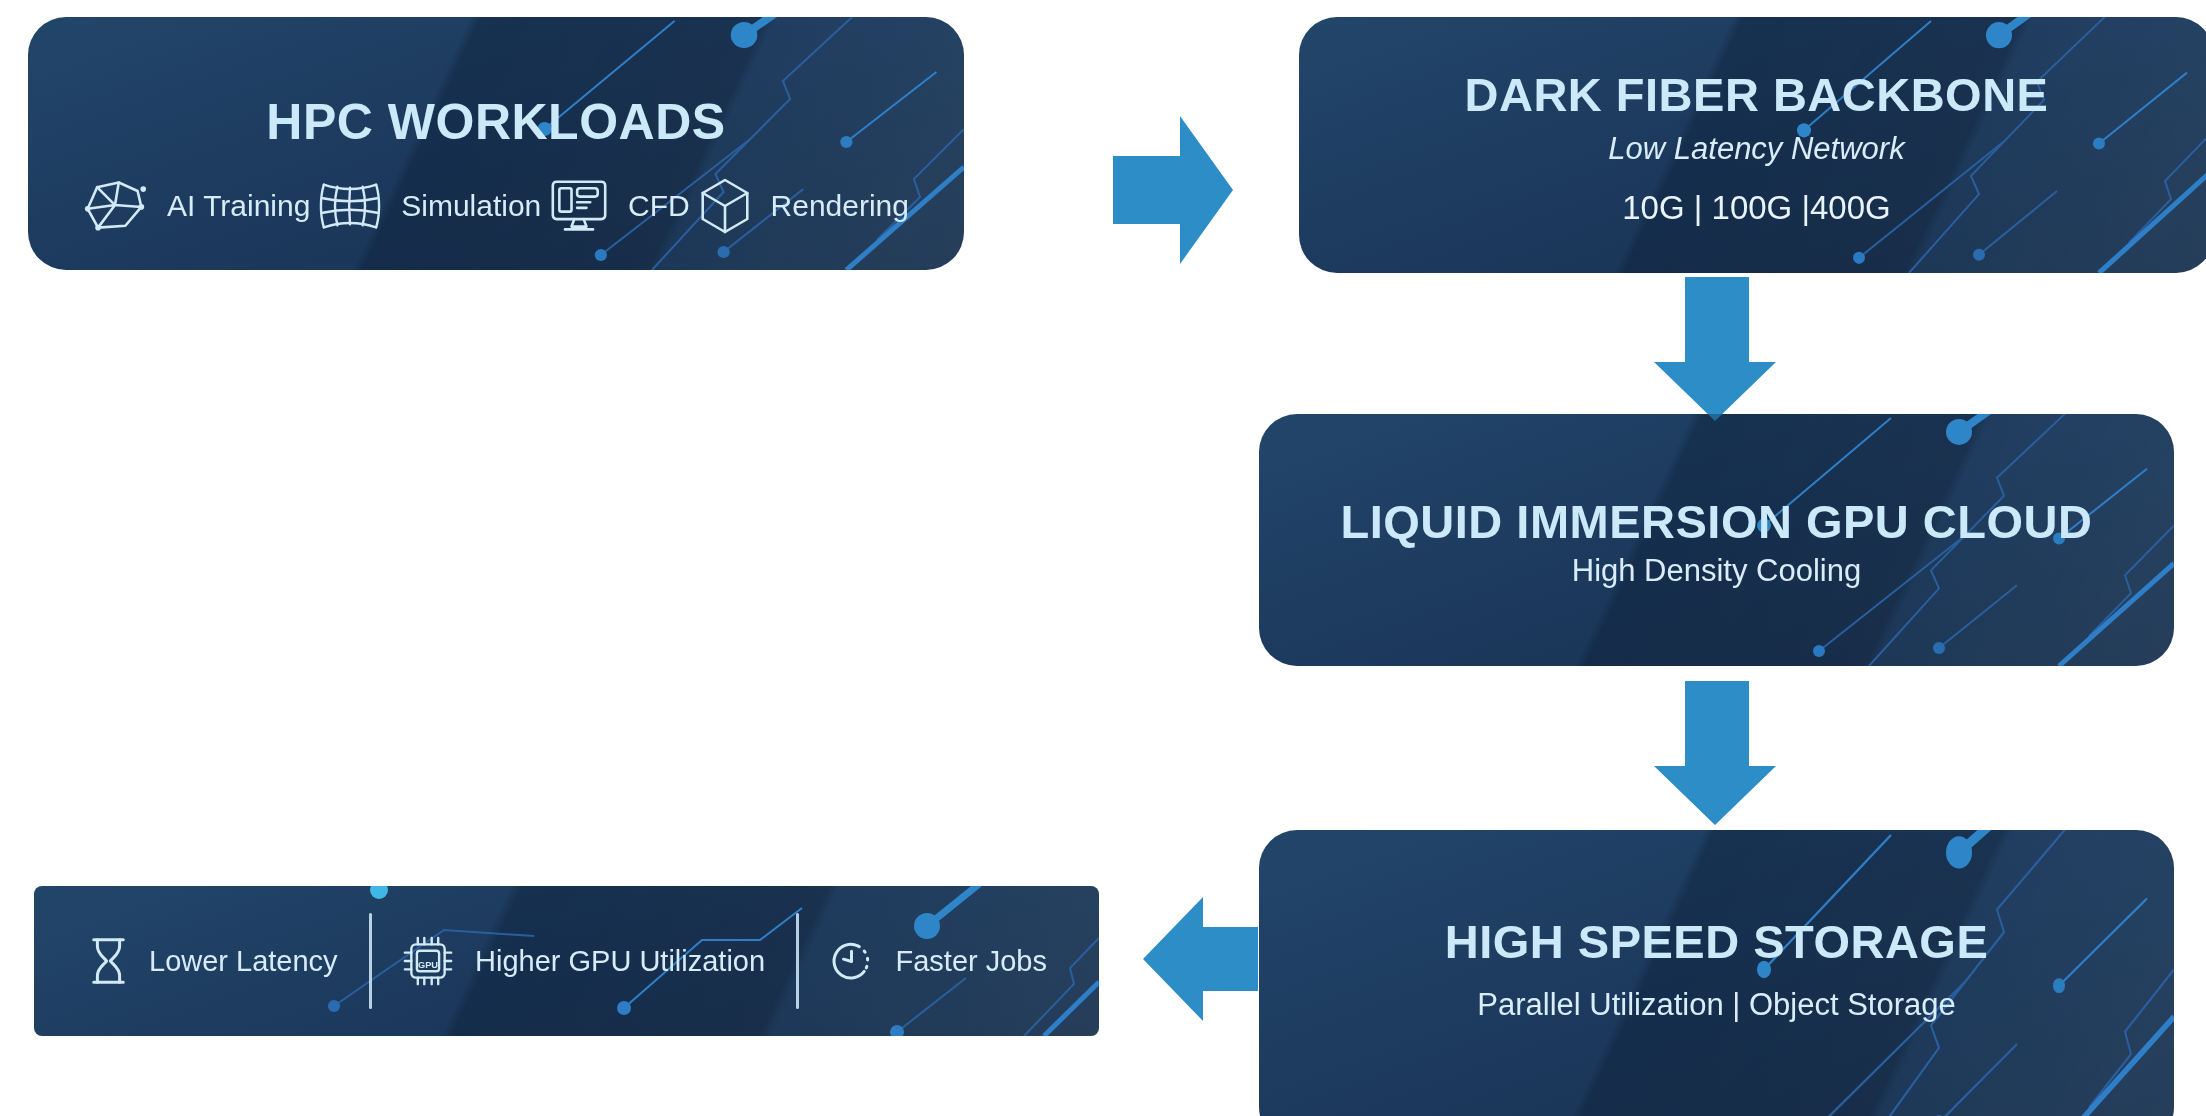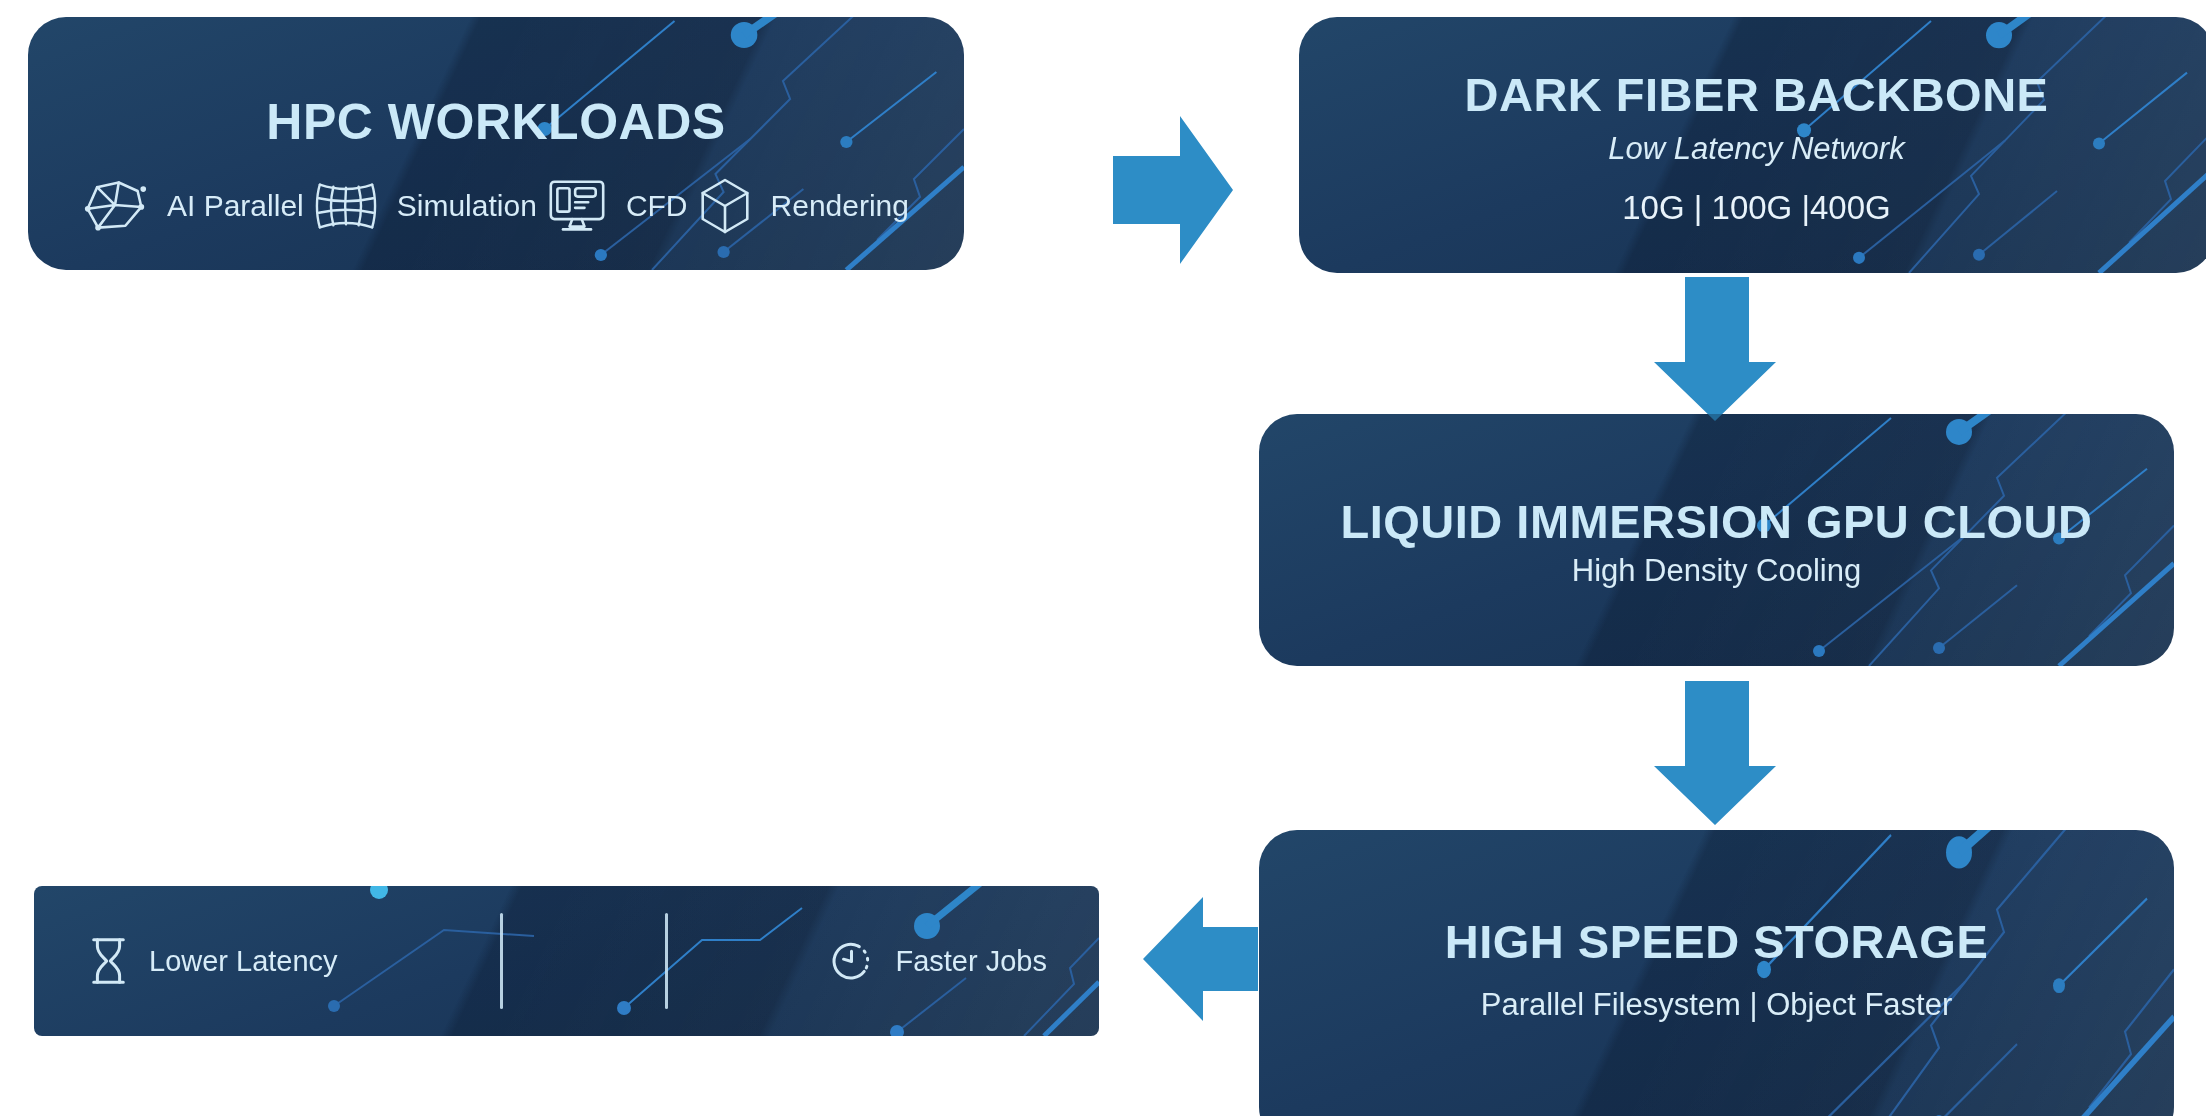--- a/index.html
+++ b/index.html
@@ -96,21 +96,21 @@
       <div class="workload-row">
         <div class="workload-item">
           <svg class="icon" width="64" height="56" viewBox="0 0 68 58" fill="none" stroke="#d2e9f6" stroke-width="2.6" stroke-linejoin="round" stroke-linecap="round">
             <path d="M5,32 L15,9 L38,4 L58,13 L62,30 L45,50 L16,52 Z"></path>
             <path d="M15,9 L34,28 M38,4 L34,28 M34,28 L62,30 M34,28 L16,52 M5,32 L34,28"></path>
             <circle cx="5" cy="32" r="3" fill="#d2e9f6" stroke="none"></circle>
             <circle cx="16" cy="52" r="3" fill="#d2e9f6" stroke="none"></circle>
             <circle cx="62" cy="30" r="3" fill="#d2e9f6" stroke="none"></circle>
             <circle cx="64" cy="11" r="3" fill="#d2e9f6" stroke="none"></circle>
           </svg>
-          <span class="label">AI Parallel</span>
+          <span class="label">AI Training</span>
         </div>
         <div class="workload-item">
           <svg class="icon" width="62" height="52" viewBox="0 0 64 52" fill="none" stroke="#d2e9f6" stroke-width="2.4" stroke-linecap="round">
             <path d="M5,4 C1,17 1,35 5,48"></path>
             <path d="M19,6 C16,18 16,34 19,46"></path>
             <path d="M32,7 C31,18 31,34 32,45"></path>
             <path d="M45,6 C48,18 48,34 45,46"></path>
             <path d="M59,4 C63,17 63,35 59,48"></path>
             <path d="M5,4 C23,10 41,10 59,4"></path>
             <path d="M4,18 C22,22 42,22 60,18"></path>
@@ -162,38 +162,50 @@
       <div class="subtitle">High Density Cooling</div>
     </div>
   </section>
 
   <section class="box" id="box-storage" style="left:1259px;top:830px;width:915px;height:315px;">
     <svg class="deco" viewBox="0 0 915 253" preserveAspectRatio="none">
         <use href="#circuit-panel"></use>
       </svg>
     <div class="box-content">
       <div class="big-title">HIGH SPEED STORAGE</div>
-      <div class="subtitle">Parallel Filesystem | Object Faster</div>
+      <div class="subtitle">Parallel Utilization | Object Storage</div>
     </div>
   </section>
 
   <section class="box" id="box-benefits" style="left:34px;top:886px;width:1065px;height:150px;">
     <svg class="deco" viewBox="0 0 1065 150" preserveAspectRatio="none">
         <use href="#circuit-strip"></use>
       </svg>
     <div class="benefits-row">
       <div class="benefit-item">
         <svg class="icon" width="37" height="50" viewBox="0 0 40 52" fill="none" stroke="#d2e9f6" stroke-width="3" stroke-linecap="round" stroke-linejoin="round">
           <path d="M4,3 H36 M4,49 H36"></path>
           <path d="M8,3 V10 C8,18 14,21 18,26 C14,31 8,34 8,42 V49"></path>
           <path d="M32,3 V10 C32,18 26,21 22,26 C26,31 32,34 32,42 V49"></path>
         </svg>
         <span class="label">Lower Latency</span>
       </div>
       <div class="benefit-divider"></div>
+      <div class="benefit-item">
+        <svg class="icon" width="50" height="50" viewBox="0 0 54 54" fill="none" stroke="#d2e9f6" stroke-width="2.4" stroke-linecap="round" stroke-linejoin="round">
+          <rect x="9" y="9" width="36" height="36" rx="5"></rect>
+          <rect x="15" y="16" width="24" height="22" rx="3"></rect>
+          <path d="M16,9 V2 M23,9 V2 M31,9 V2 M38,9 V2"></path>
+          <path d="M16,45 V52 M23,45 V52 M31,45 V52 M38,45 V52"></path>
+          <path d="M9,18 H2 M9,27 H2 M9,36 H2"></path>
+          <path d="M45,18 H52 M45,27 H52 M45,36 H52"></path>
+          <text x="27" y="31.5" text-anchor="middle" dominant-baseline="middle" font-size="10" font-weight="bold" fill="#d2e9f6" stroke="none" font-family="Liberation Sans, sans-serif">GPU</text>
+        </svg>
+        <span class="label">Higher GPU Utilization</span>
+      </div>
       <div class="benefit-divider"></div>
       <div class="benefit-item">
         <svg class="icon" width="43" height="43" viewBox="0 0 46 46" fill="none" stroke="#d2e9f6" stroke-width="3" stroke-linecap="round">
           <path d="M30,6.4 A18,18 0 1 0 36.6,33.6"></path>
           <path d="M30,6.4 A18,18 0 0 1 36.6,33.6" stroke-dasharray="1.5 6.5"></path>
           <path d="M23,23 V12 M23,23 L14.5,20.5"></path>
         </svg>
         <span class="label">Faster Jobs</span>
       </div>
     </div>

